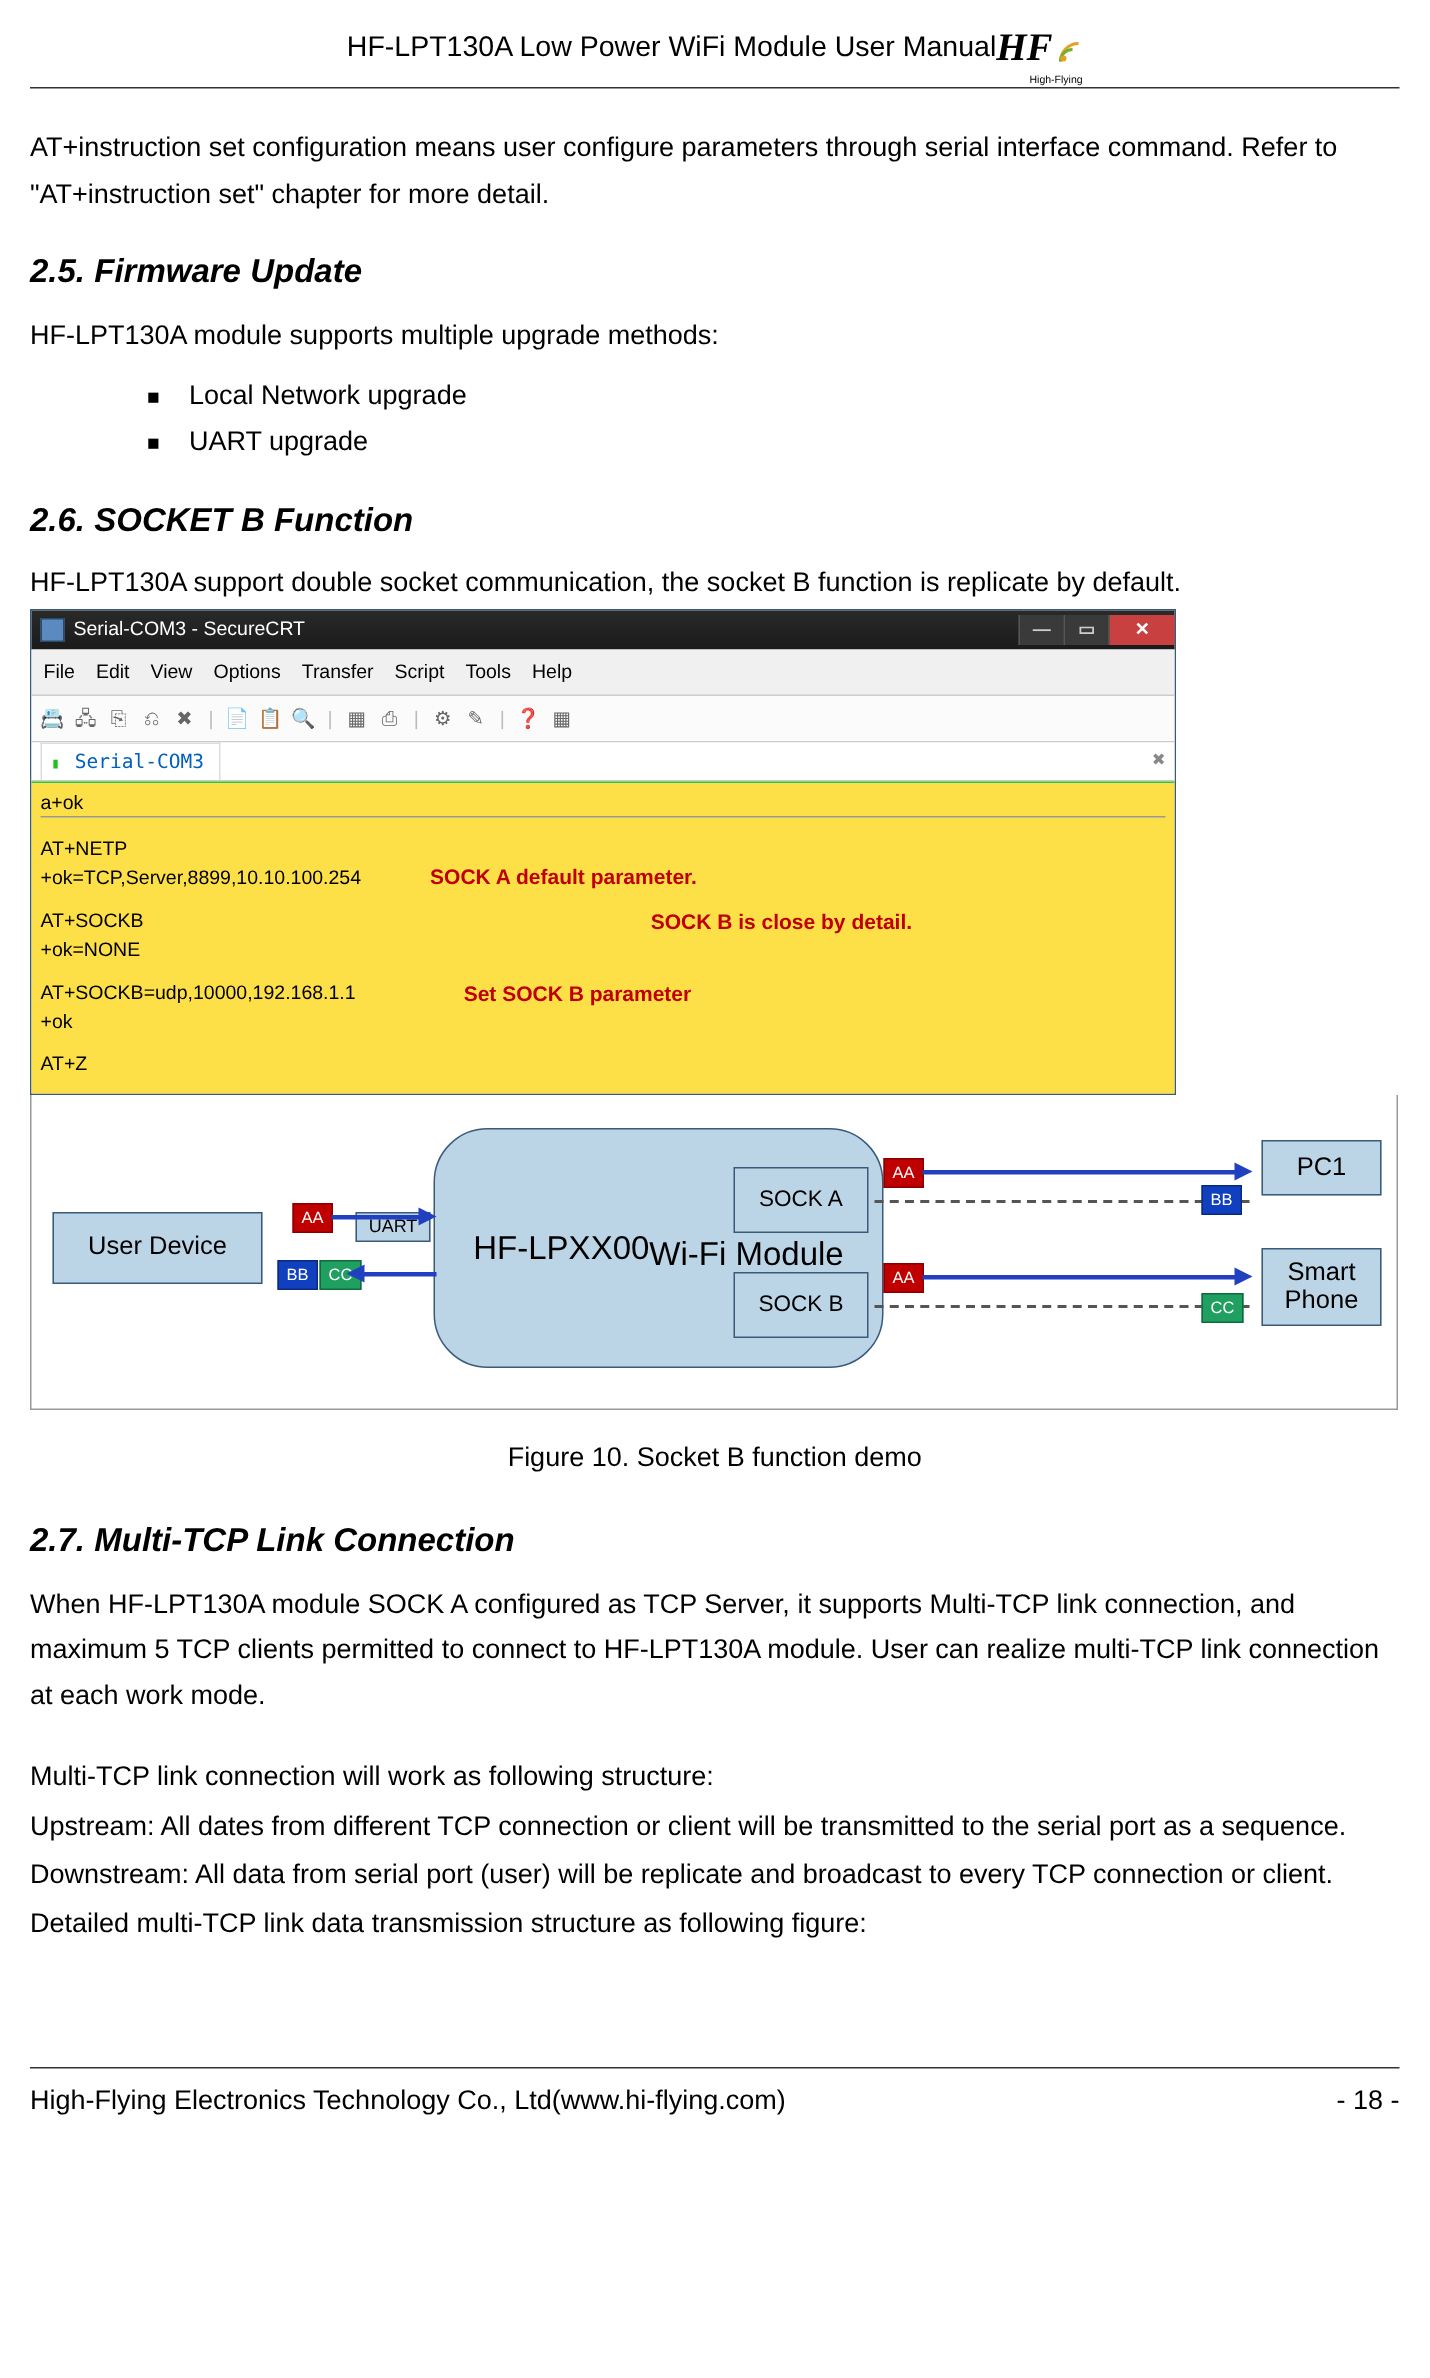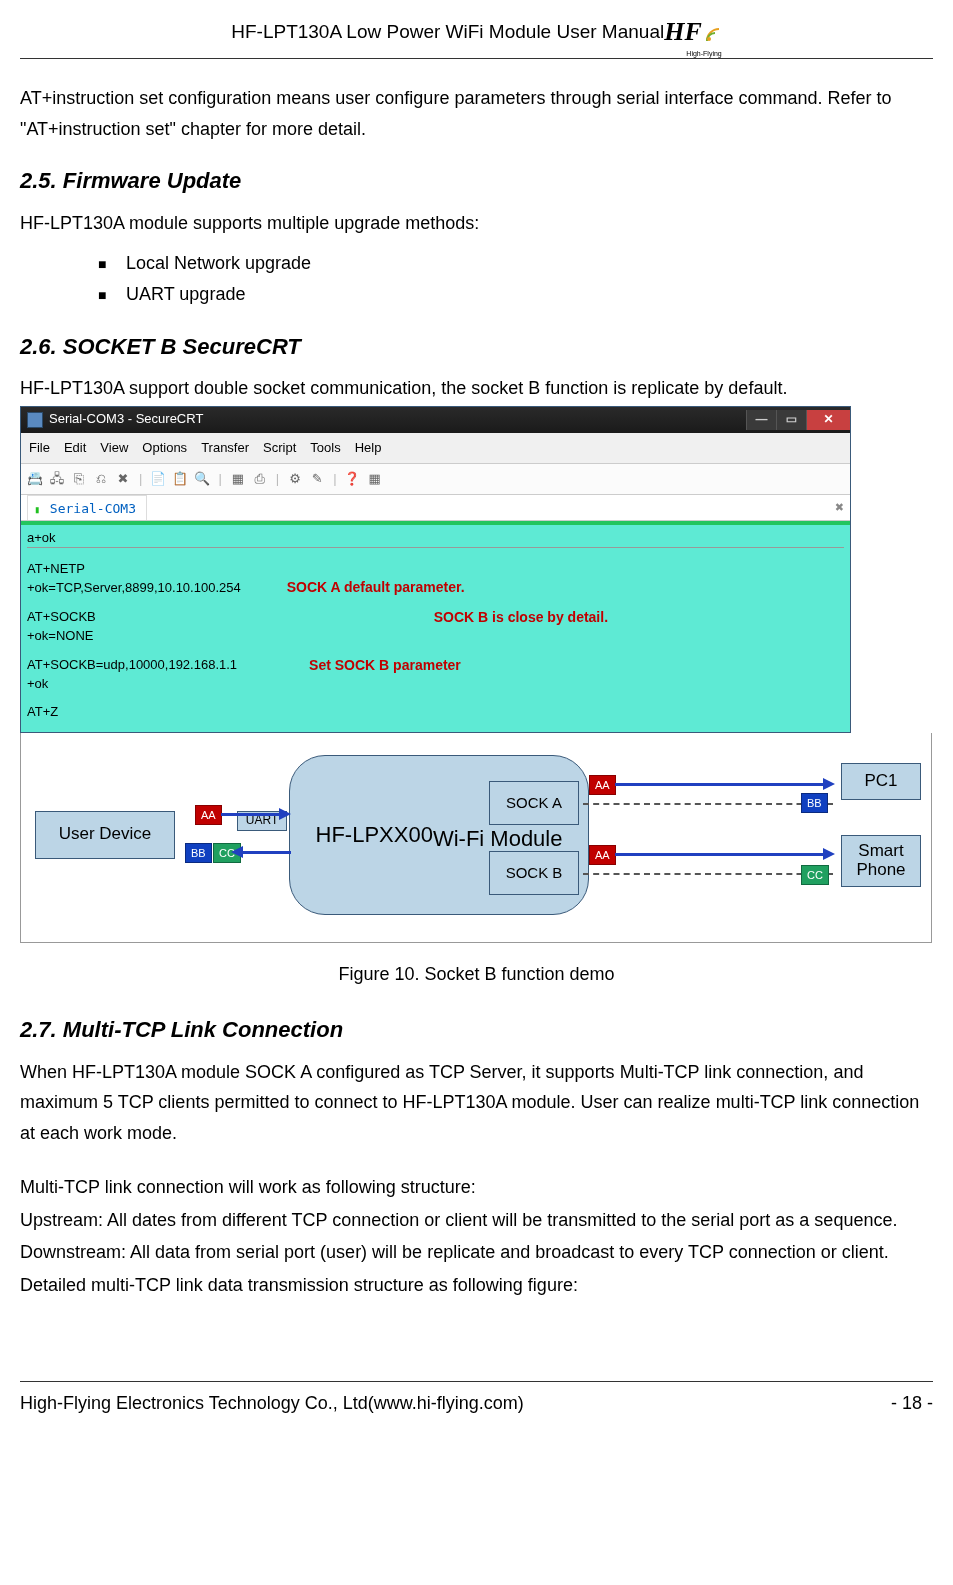--- a/index.html
+++ b/index.html
@@ -57,21 +57,21 @@
     ul.squares li::before {
       content: "■";
       font-size: 14px;
       display: inline-block;
       width: 28px;
       margin-left: 78px;
     }
     .figure-wrap { margin: 0 0 6px 0; }
     
     .crt-window {
-      width: 831px;
+      width: 764px;
       border: 1px solid #3a5a7a;
     }
     .crt-titlebar {
       height: 26px;
       background: linear-gradient(#2a2a2a, #1a1a1a);
       display: flex;
       align-items: center;
       justify-content: space-between;
       padding: 0 0 0 6px;
       color: #fff;
@@ -133,26 +133,26 @@
       position: relative;
     }
     .crt-tab::before {
       content: "▮";
       color: #20c020;
       margin-right: 2px;
       font-size: 10px;
     }
     .tab-close { color: #888; font-size: 11px; }
     .crt-body {
-      background: #5eead4;
+      background: #fde047;
       padding: 4px 6px 10px 6px;
       font-family: "Segoe UI", Arial, sans-serif;
       font-size: 13px;
       line-height: 1.4;
-      border-top: 4px solid #22c55e;
+      border-top: 1px solid #22c55e;
     }
     .term-row { display: flex; align-items: center; }
     .term-text { font-family: "Segoe UI", Arial, sans-serif; font-size: 13px; white-space: pre; }
     .term-gap { height: 10px; }
     .note-red {
       color: #c00000;
       font-weight: bold;
       font-size: 14px;
       margin-left: 46px;
     }
@@ -243,21 +243,21 @@
 </h2>
 <p class="body-text">HF-LPT130A module supports multiple upgrade methods:</p>
 <ul class="squares">
   <li>Local Network upgrade</li>
   <li>UART upgrade</li>
 </ul>
 
 <h2 class="h2">
   <span class="h2-num">2.6.</span>
   <span> </span>
-  <span class="h2-text">SOCKET B SecureCRT</span>
+  <span class="h2-text">SOCKET B Function</span>
 </h2>
 <p class="body-text" style="margin-bottom:2px">HF-LPT130A support double socket communication, the socket B function is replicate by default.</p>
 
 <div class="figure-wrap">
   <div class="crt-window">
     <div class="crt-titlebar">
       <span class="crt-titlebar-left">
         <span class="crt-title-icon"></span>
         <span>Serial-COM3 - SecureCRT</span>
       </span>

